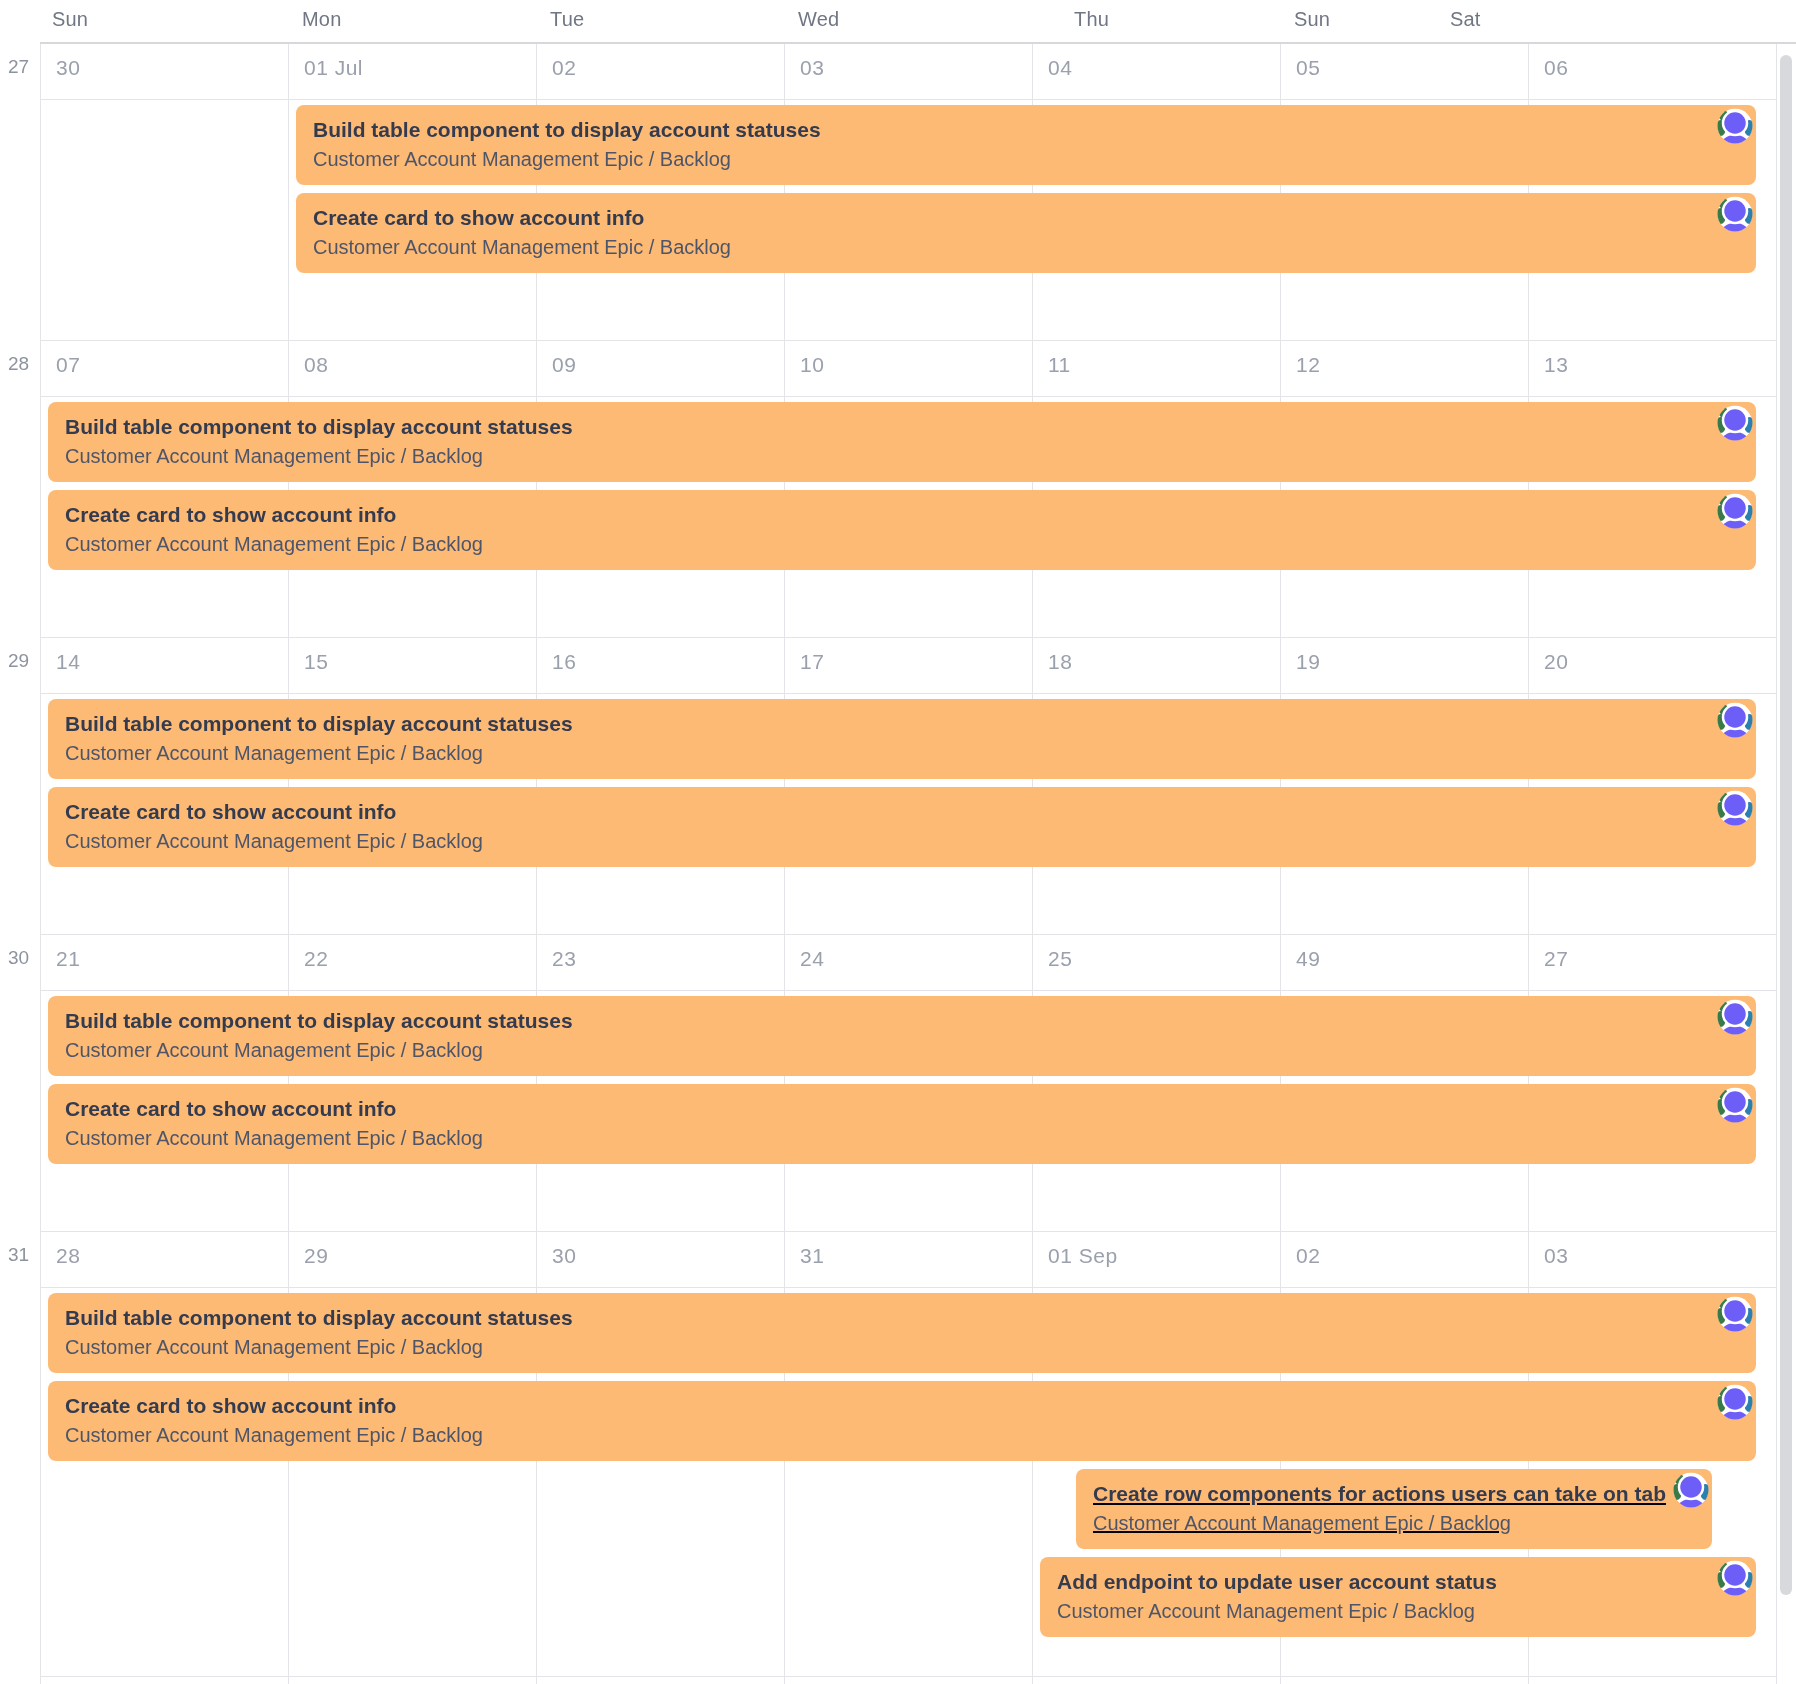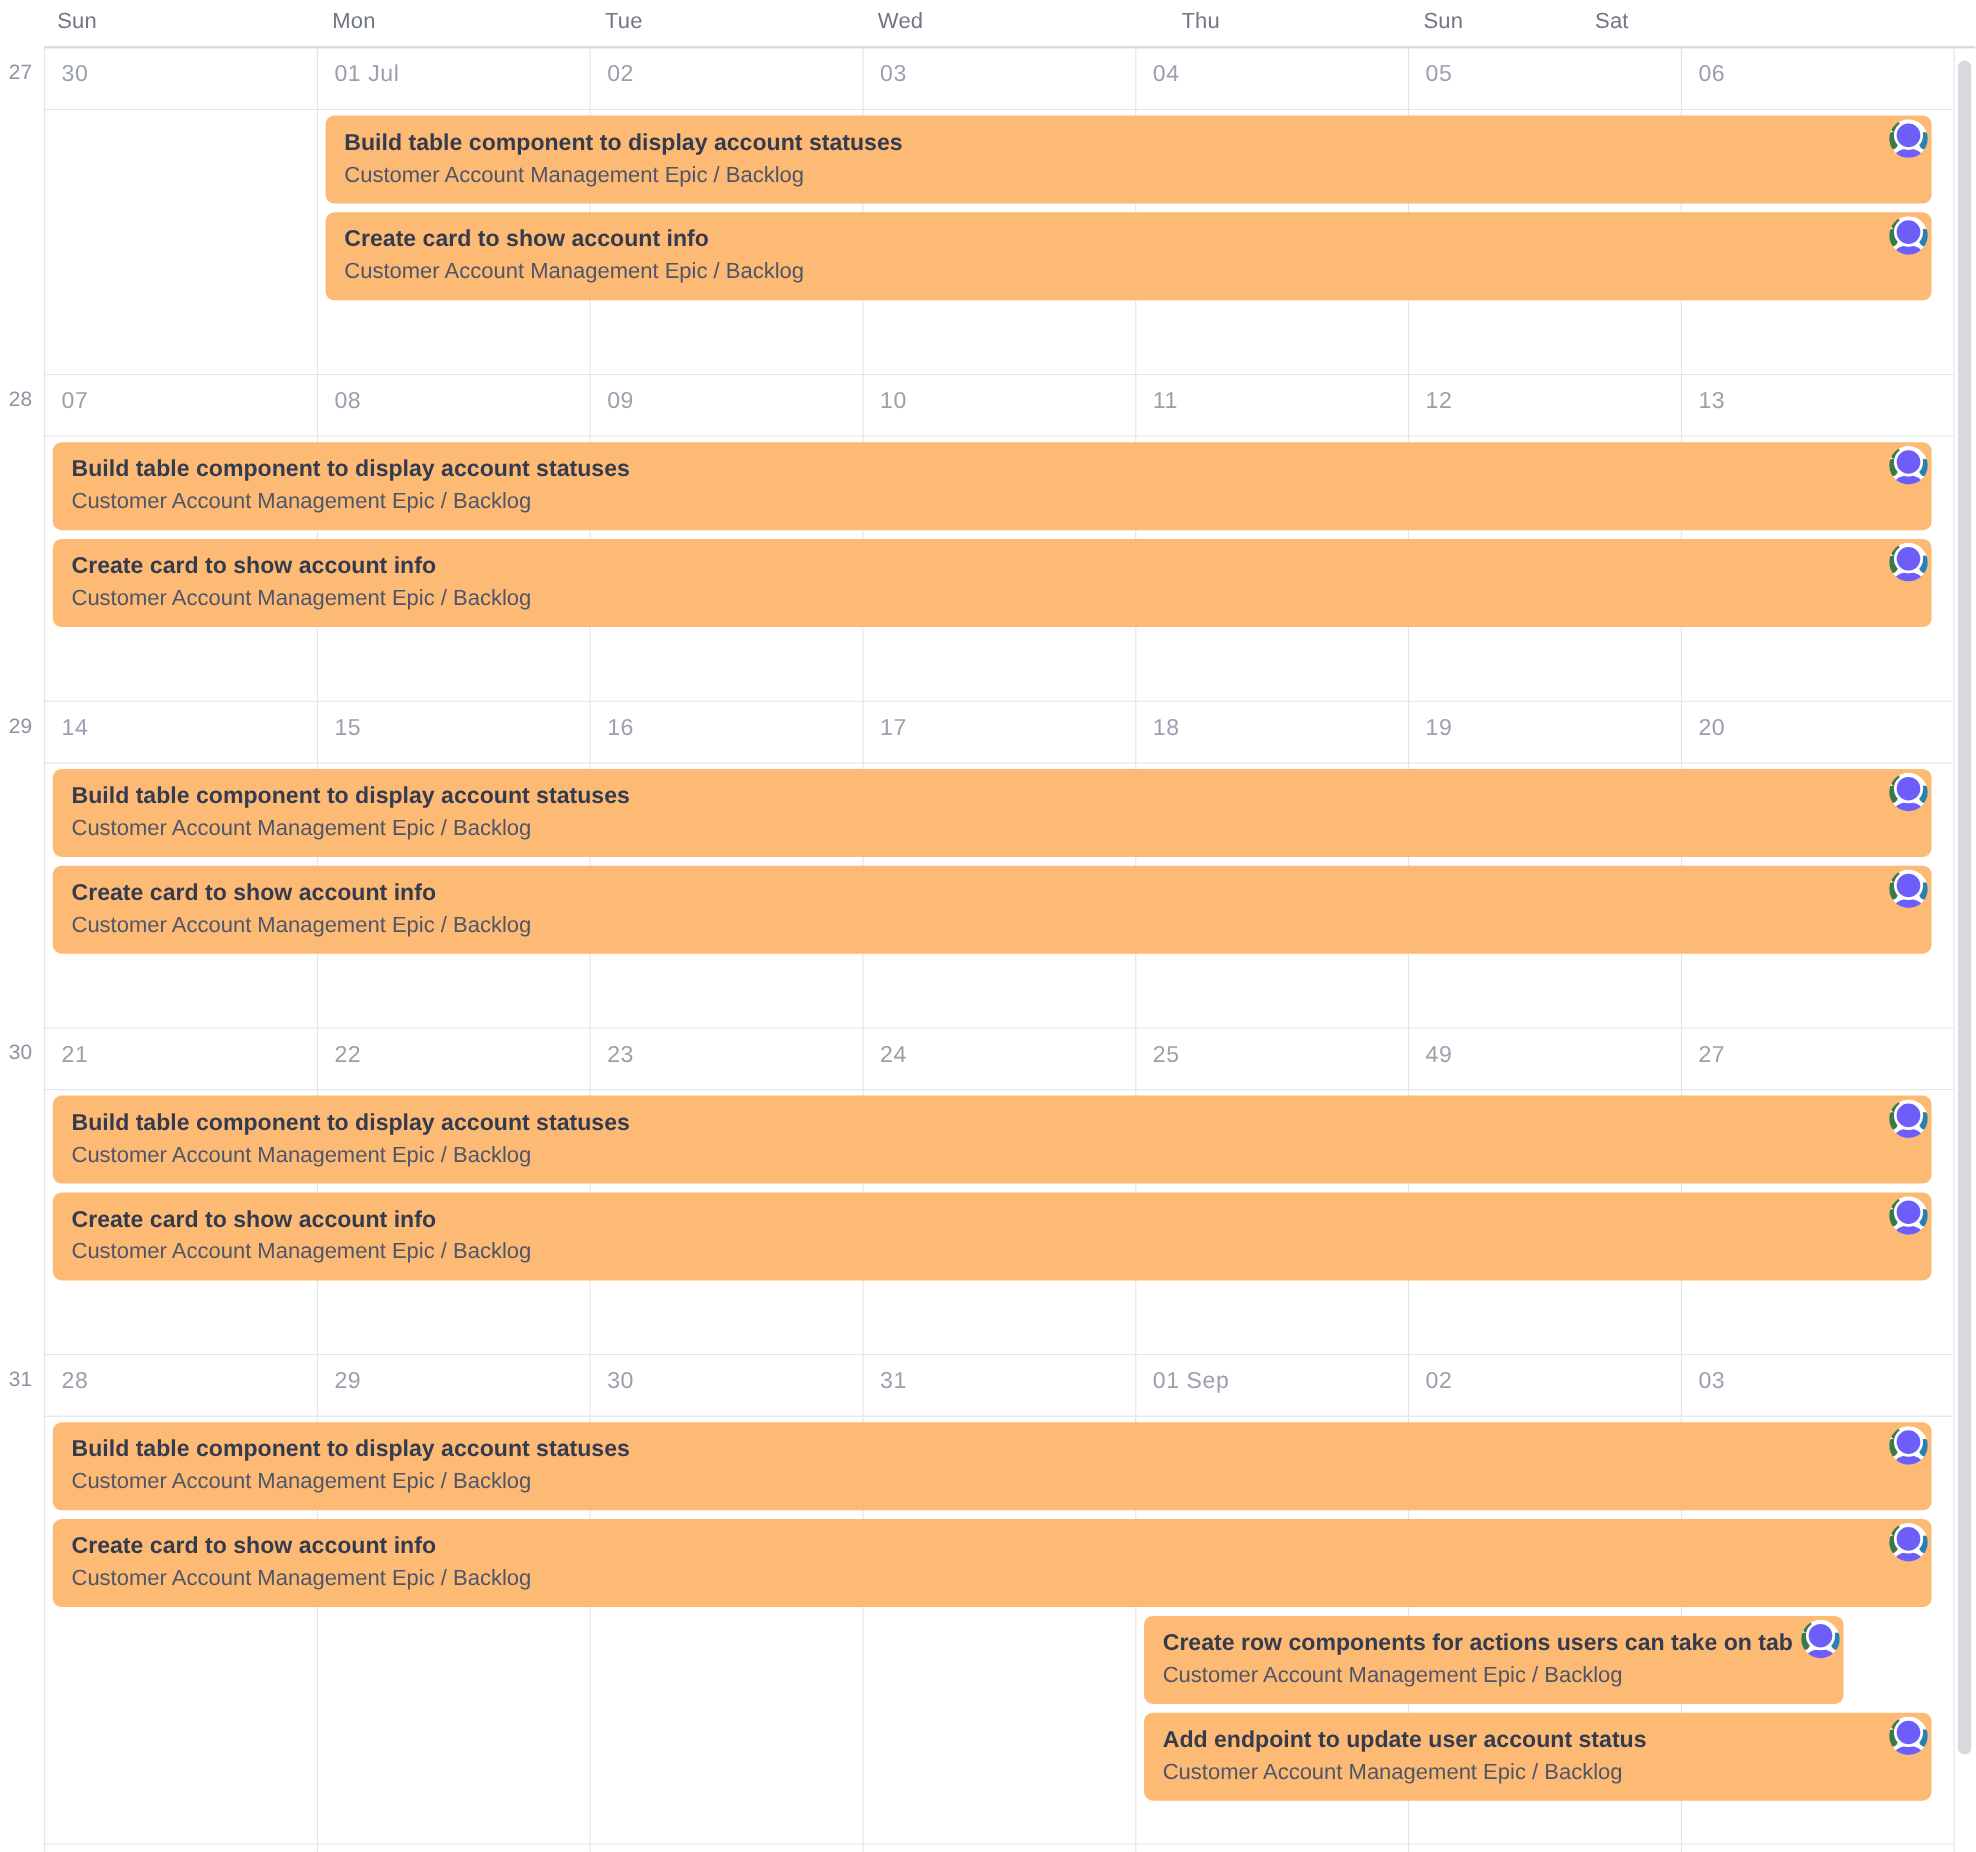--- a/index.html
+++ b/index.html
@@ -337,21 +337,21 @@
           <g clip-path="url(#av-clip)">
             <circle cx="18" cy="18" r="17.5" fill="#ffffff"></circle>
             <ellipse cx="6" cy="7" rx="4.5" ry="5.5" fill="#3a7a49"></ellipse>
             <ellipse cx="3.5" cy="20" rx="5.5" ry="8" fill="#3a7a49"></ellipse>
             <ellipse cx="32.5" cy="20" rx="5.5" ry="8" fill="#2b80b0"></ellipse>
             <ellipse cx="18" cy="38" rx="14.5" ry="11" fill="#6d5ef7"></ellipse>
             <circle cx="18" cy="15" r="12" fill="#6d5ef7" stroke="#ffffff" stroke-width="2.5"></circle>
           </g>
         </svg></span>
     </div>
-    <div class="event-bar" style="left: 1040px; top: 1469px; width: 636px;">
+    <div class="event-bar" style="left: 1076px; top: 1469px; width: 636px; text-decoration: underline;">
       <div class="event-title">Create row components for actions users can take on tab</div>
       <div class="event-subtitle">Customer Account Management Epic / Backlog</div>
       <span class="avatar"><svg width="36" height="36" viewBox="0 0 36 36">
           <g clip-path="url(#av-clip)">
             <circle cx="18" cy="18" r="17.5" fill="#ffffff"></circle>
             <ellipse cx="6" cy="7" rx="4.5" ry="5.5" fill="#3a7a49"></ellipse>
             <ellipse cx="3.5" cy="20" rx="5.5" ry="8" fill="#3a7a49"></ellipse>
             <ellipse cx="32.5" cy="20" rx="5.5" ry="8" fill="#2b80b0"></ellipse>
             <ellipse cx="18" cy="38" rx="14.5" ry="11" fill="#6d5ef7"></ellipse>
             <circle cx="18" cy="15" r="12" fill="#6d5ef7" stroke="#ffffff" stroke-width="2.5"></circle>

